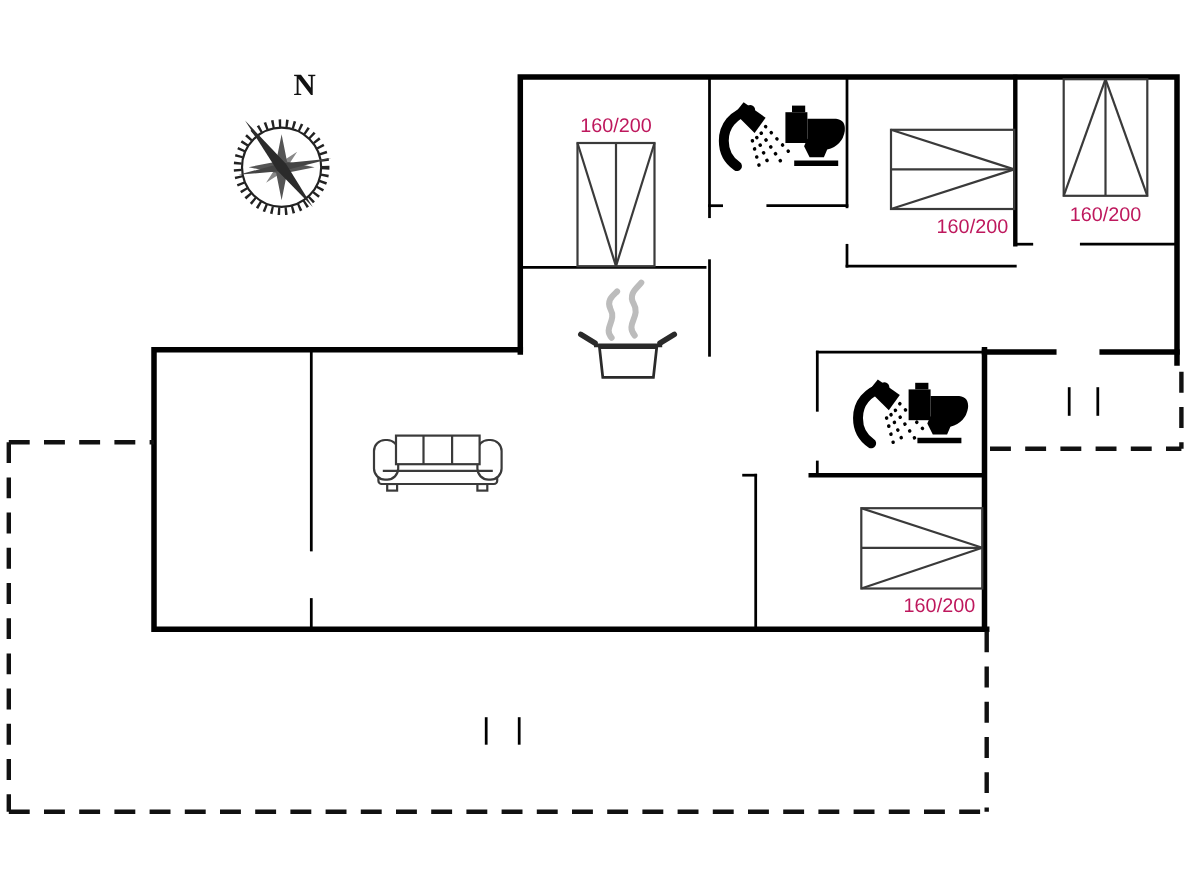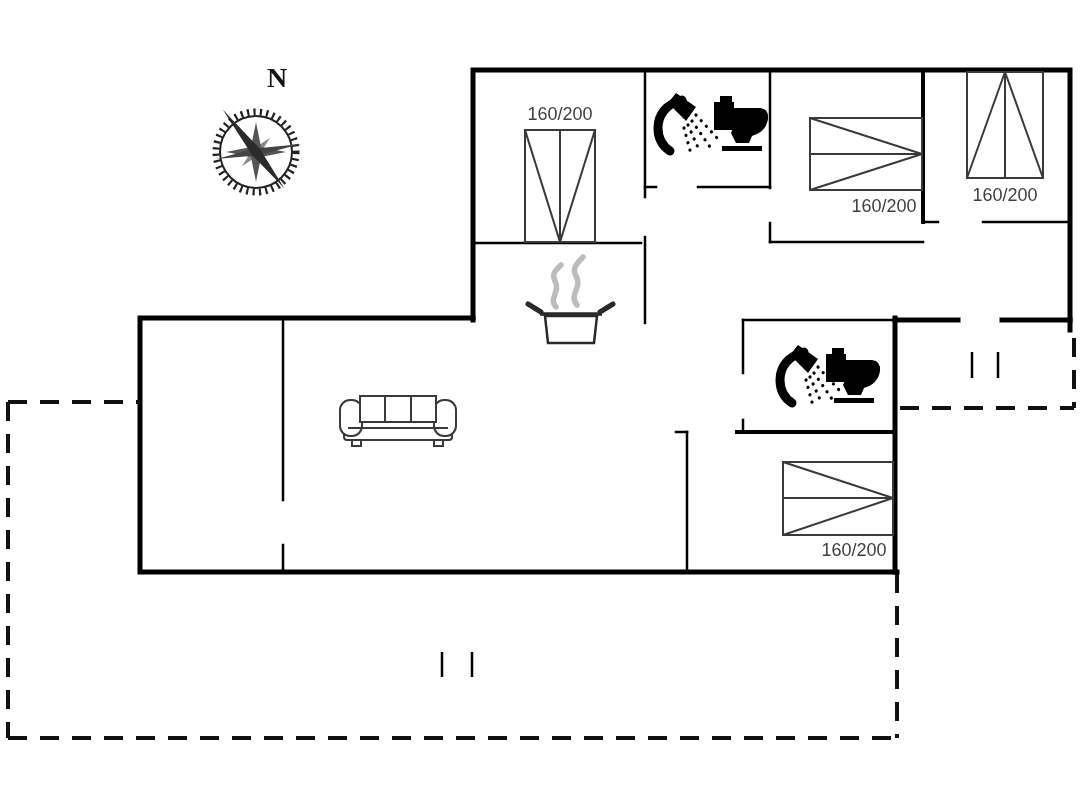--- a/index.html
+++ b/index.html
@@ -3,21 +3,21 @@
 <meta charset="utf-8">
 <style>
   html,body{margin:0;padding:0;background:#fff;}
   #canvas{
     position:relative;width:1080px;height:810px;background:#ffffff;
     font-family:"Liberation Sans", sans-serif;overflow:hidden;
   }
   #plan-svg{position:absolute;left:0;top:0;}
   .bed-label{
     position:absolute;width:110px;text-align:center;
-    font-size:18px;line-height:22px;color:#404040;
+    font-size:18px;line-height:22px;color:#be185d;
     font-family:"Liberation Sans", sans-serif;
   }
   .north-label{
     position:absolute;left:247px;top:62px;width:60px;text-align:center;
     font-size:28px;font-weight:600;color:#111;
     font-family:"Liberation Serif", serif;
   }
 </style>
 </head>
 <body>

